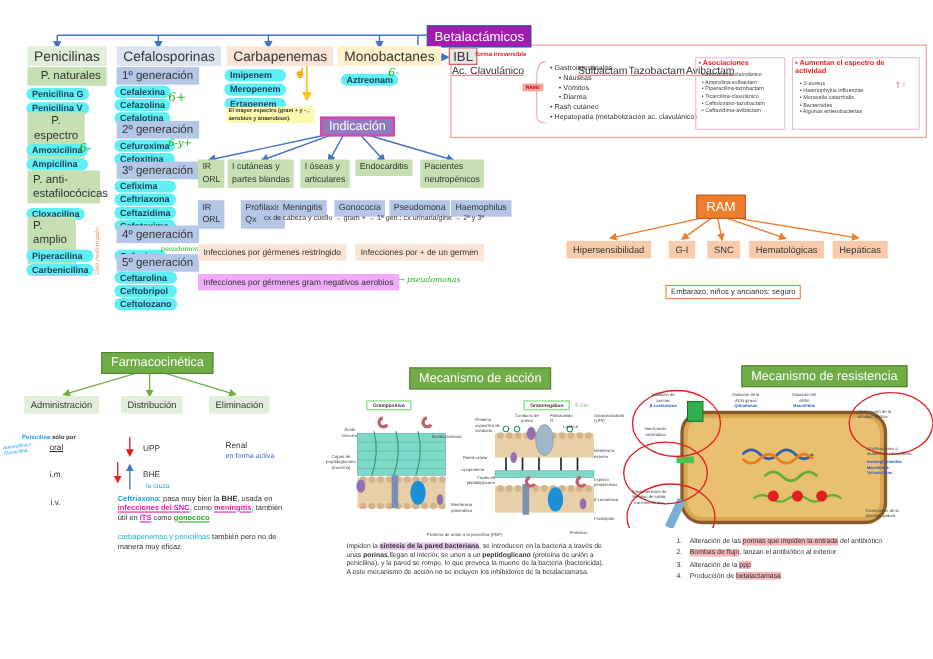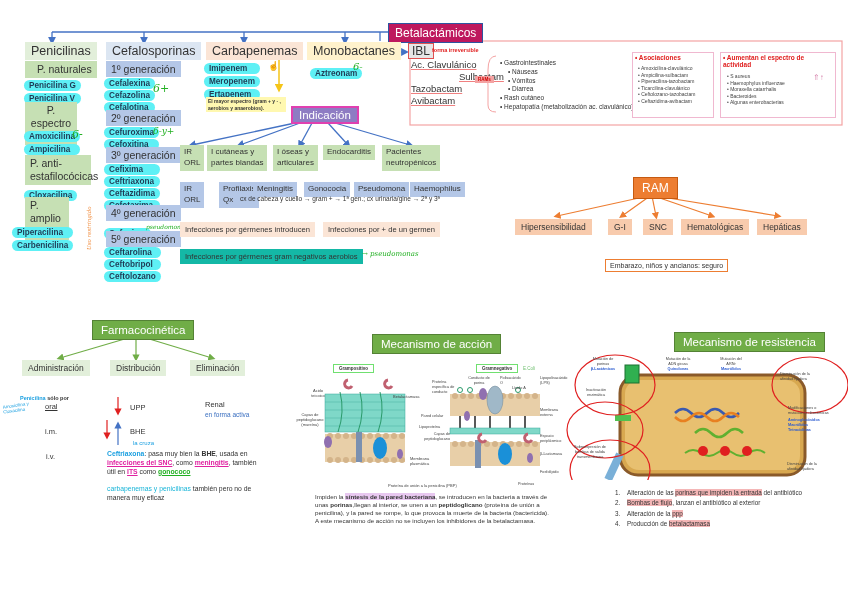--- a/index.html
+++ b/index.html
@@ -2,34 +2,34 @@
 <html><head>
 <meta charset="utf-8">
 <style>
   * { box-sizing: border-box; margin: 0; padding: 0; }
   html, body { width: 848px; height: 599px; background: #ffffff; overflow: hidden; }
   body { position: relative; font-family: "Liberation Sans", sans-serif; color: #333; }
   .abs { position: absolute; }
   .lines { position: absolute; left: 0; top: 0; width: 848px; height: 599px; pointer-events: none; }
 
   
-  .hdr-blue { background: #be185d; color: #fff; border: 1px solid #2d55a0; font-size: 12px; padding: 2px 6px; }
+  .hdr-blue { background: #a21caf; color: #fff; border: 1px solid #2d55a0; font-size: 12px; padding: 2px 6px; }
   .cat-green { background: #e2efda; color: #333; font-size: 12.5px; padding: 2px 6px; }
   .cat-blue { background: #dce6f2; color: #333; font-size: 12.5px; padding: 2px 6px; }
   .cat-peach { background: #fbe5d6; color: #333; font-size: 12.5px; padding: 2px 6px; }
   .cat-cream { background: #fff2cc; color: #333; font-size: 12.5px; padding: 2px 6px; }
   .sub-green { background: #c6e0b4; color: #333; font-size: 10.5px; padding: 2px 5px; line-height: 1.25; }
   .sub-blue { background: #b4c7e7; color: #333; font-size: 10.5px; padding: 2px 5px; }
   .pill { background: #5ef0f5; color: #1f3b55; font-size: 8.2px; padding: 1px 5px; border-radius: 8px; font-weight: bold; display: inline-block; }
   .hand-green { color: #22b022; font-family: "DejaVu Serif", serif; font-style: italic; }
   .hand-orange { color: #f08a3a; font-family: "DejaVu Serif", serif; font-style: italic; }
   .ind-green { background: #c6e0b4; font-size: 8px; padding: 2px 4px; line-height: 1.35; color: #333; }
   .ind-blue { background: #b4c7e7; font-size: 8px; padding: 2px 4px; line-height: 1.35; color: #333; }
   .ind-peach { background: #fbe5d6; font-size: 7.6px; padding: 3px 5px; color: #333; }
-  .ind-cream { background: #14b8a6; font-size: 7.6px; padding: 3px 5px; color: #333; }
+  .ind-cream { background: #f0abfc; font-size: 7.6px; padding: 3px 5px; color: #333; }
 
   .ram-box { background: #f8cbad; color: #333; font-size: 8.5px; padding: 3px 6px; }
   .ram-hdr { background: #ed7d31; color: #fff; font-size: 12px; padding: 3px 8px; border: 1px solid #c55a11; }
 
   .green-hdr { background: #70ad47; color: #fff; font-size: 11.5px; padding: 3px 8px; border: 1px solid #548235; }
   .pk-cat { background: #e2efda; font-size: 8.5px; padding: 3px 6px; color: #333; }
 
   .small { font-size: 6.5px; line-height: 1.35; color: #333; }
   .tiny { font-size: 5px; line-height: 1.3; color: #444; }
   .red-hl { background: #f4b6b6; }
@@ -112,21 +112,21 @@
 <div class="abs" style="left:24px;top:131px;display:flex;flex-direction:column;gap:2px;">
   <span class="pill">Amoxicilina</span>
   <span class="pill">Ampicilina</span>
 </div>
 <div class="abs hand-green" style="left:72px;top:128px;font-size:11px;">6-</div>
 <div class="abs sub-green" style="left:25px;top:155px;width:66px;">P. anti-estafilocócicas</div>
 <div class="abs" style="left:24px;top:184px;">
   <span class="pill">Cloxacilina</span>
 </div>
 <div class="abs sub-green" style="left:25px;top:197px;width:44px;">P. amplio espectro</div>
-<div class="abs" style="left:12px;top:227px;display:flex;flex-direction:column;gap:2px;">
+<div class="abs" style="left:24px;top:227px;display:flex;flex-direction:column;gap:2px;">
   <span class="pill">Piperacilina</span>
   <span class="pill">Carbenicilina</span>
 </div>
 
 <div class="abs cat-blue" style="left:106px;top:42px;">Cefalosporinas</div>
 <div class="abs sub-blue" style="left:106px;top:61px;">1º generación</div>
 <div class="abs" style="left:104px;top:78px;display:flex;flex-direction:column;gap:1px;">
   <span class="pill">Cefalexina</span>
   <span class="pill">Cefazolina</span>
   <span class="pill">Cefalotina</span>
@@ -168,21 +168,21 @@
 <div class="abs" style="left:206px;top:97px;width:80px;background:#fff8b0;font-size:5px;font-weight:bold;padding:1px 2px;line-height:1.3;color:#333;">El mayor espectro (gram + y - , aerobios y anaerobios).</div>
 
 <div class="abs cat-cream" style="left:307px;top:42px;">Monobactanes</div>
 <div class="abs" style="left:310px;top:62px;">
   <span class="pill">Aztreonam</span>
 </div>
 <div class="abs hand-green" style="left:353px;top:61px;font-size:10px;">6-</div>
 
 <div class="abs" style="left:408px;top:43px;background:#e7e6e6;border:1.5px solid #e05050;font-size:12px;padding:0 3px;color:#333;">IBL</div>
 <div class="abs" style="left:432px;top:47px;font-size:5.5px;color:#e02020;font-weight:bold;">forma irreversible</div>
-<div class="abs" style="left:411px;top:59px;display:flex;flex-direction:column;gap:1px;font-size:9.5px;color:#333;">
+<div class="abs" style="left:411px;top:59px;display:flex;flex-direction:row;gap:1px;font-size:9.5px;color:#333;">
   <span style="text-decoration:underline;text-decoration-color:#f08080;">Ac. Clavulánico</span>
   <span style="text-decoration:underline;text-decoration-color:#f08080;padding-left:48px;">Sulbactam</span>
   <span style="text-decoration:underline;text-decoration-color:#f08080;">Tazobactam</span>
   <span style="text-decoration:underline;text-decoration-color:#f08080;">Avibactam</span>
 </div>
 <div class="abs" style="left:475px;top:76px;background:#f4a3a3;font-size:4.5px;padding:1px 3px;color:#c00;font-weight:bold;">RAMs</div>
 <div class="abs small" style="left:500px;top:59px;">
   <div>• <span>Gastrointestinales</span></div>
   <div style="padding-left:8px;">• <span>Náuseas</span></div>
   <div style="padding-left:8px;">• <span>Vómitos</span></div>
@@ -227,21 +227,21 @@
 <div class="abs ind-blue" style="left:180px;top:182px;white-space:pre;">IR
 ORL</div>
 <div class="abs ind-blue" style="left:207px;top:182px;white-space:pre;margin-left:12px;">Profilaxis
 Qx</div>
 <div class="abs ind-blue" style="left:253px;top:182px;">Meningitis</div>
 <div class="abs ind-blue" style="left:304px;top:182px;">Gonococia</div>
 <div class="abs ind-blue" style="left:354px;top:182px;">Pseudomona</div>
 <div class="abs ind-blue" style="left:410px;top:182px;">Haemophilus</div>
 <div class="abs" style="left:240px;top:195px;font-size:6.5px;color:#333;">cx de cabeza y cuello → gram + → 1ª gen.; cx urinaria/gine → 2ª y 3ª</div>
 
-<div class="abs ind-peach" style="left:180px;top:222px;">Infecciones por gérmenes introducen</div>
+<div class="abs ind-peach" style="left:180px;top:222px;">Infecciones por gérmenes restringido</div>
 <div class="abs ind-peach" style="left:323px;top:222px;">Infecciones por + de un germen</div>
 <div class="abs ind-cream" style="left:180px;top:249px;">Infecciones por gérmenes gram negativos aerobios</div>
 <div class="abs hand-green" style="left:362px;top:250px;font-size:7px;">→ <span>pseudomonas</span></div>
 
 <div class="abs ram-hdr" style="left:633px;top:177px;">RAM</div>
 <div class="abs ram-box" style="left:515px;top:219px;">Hipersensibilidad</div>
 <div class="abs ram-box" style="left:608px;top:219px;">G-I</div>
 <div class="abs ram-box" style="left:643px;top:219px;">SNC</div>
 <div class="abs ram-box" style="left:681px;top:219px;">Hematológicas</div>
 <div class="abs ram-box" style="left:757px;top:219px;">Hepáticas</div>

